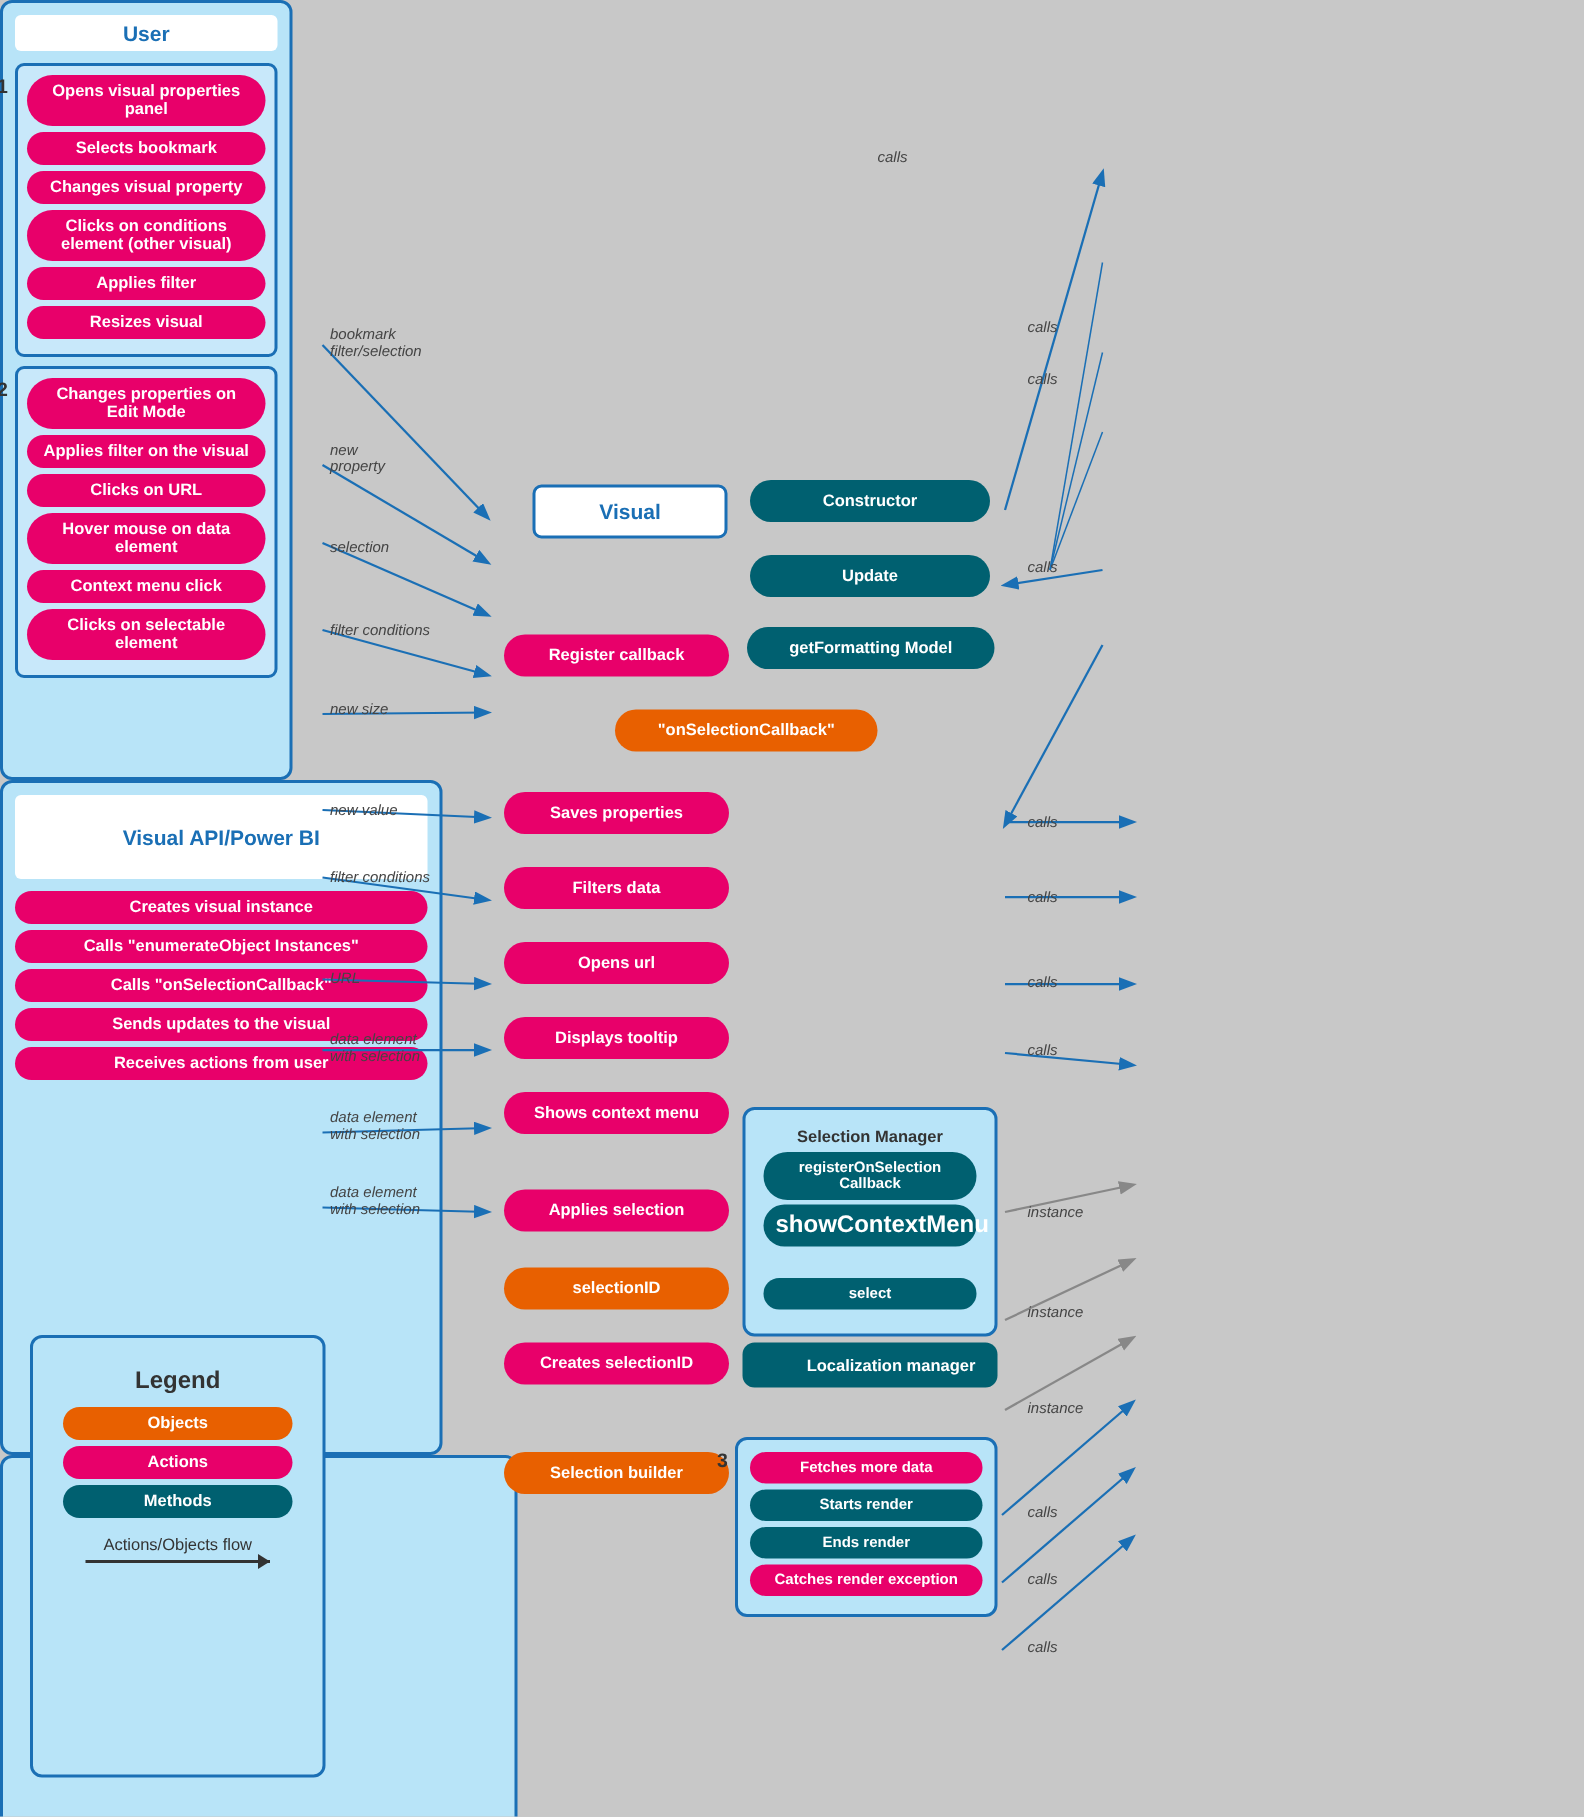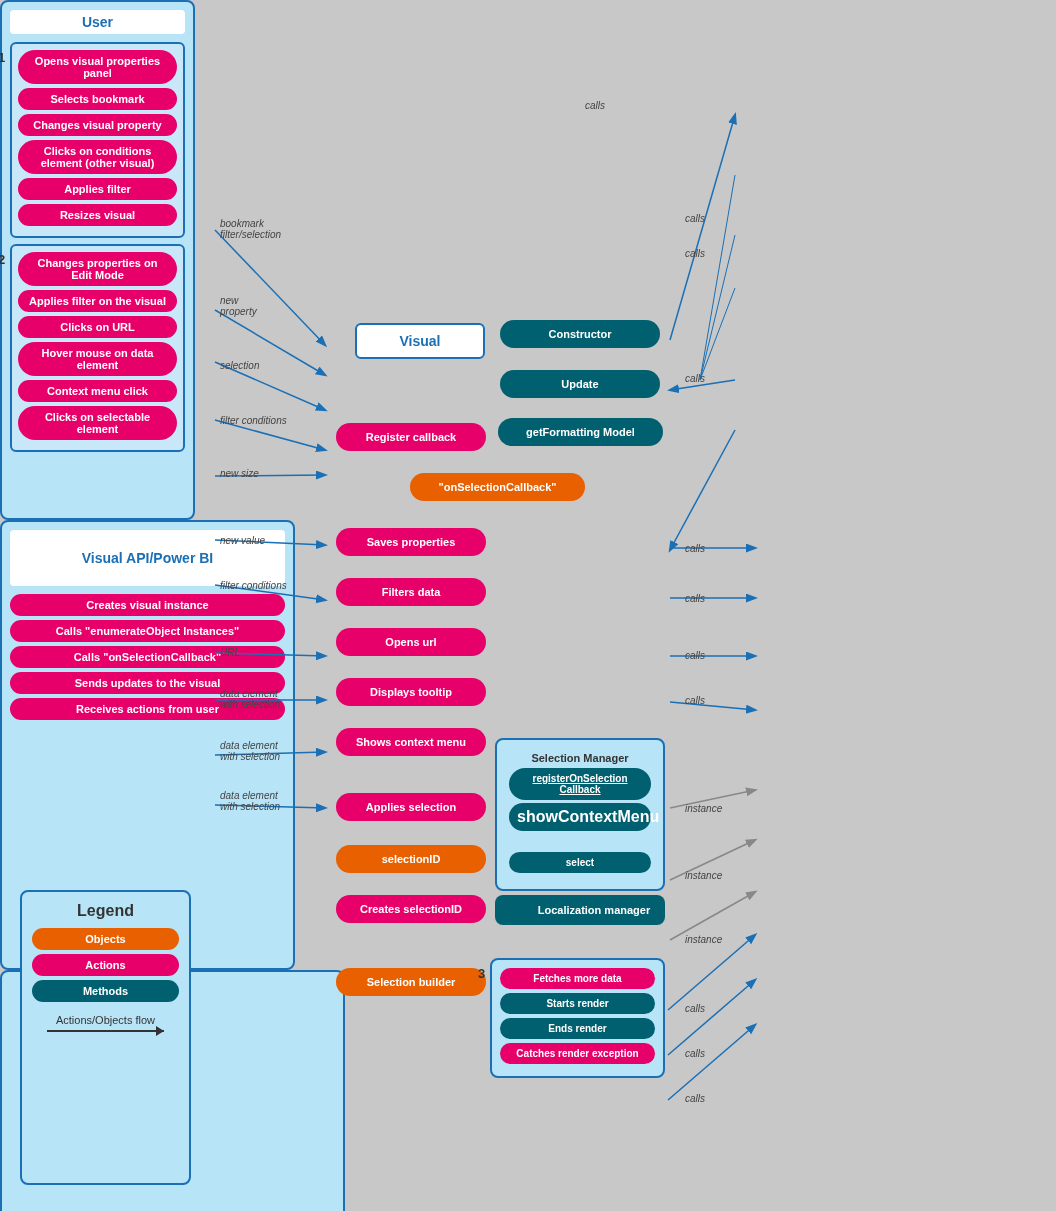--- a/index.html
+++ b/index.html
@@ -98,26 +98,26 @@
       border-radius: 8px;
       padding: 8px;
       padding-top: 50px;
     }
 
     
     .legend-panel {
       position: absolute;
       left: 20px;
       top: 890px;
-      width: 171px;
+      width: 197px;
       height: 295px;
       background: #b8e4f8;
       border: 2px solid #1a6fb5;
       border-radius: 8px;
-      padding: 10px;
+      padding: 20px;
     }
     .legend-title {
       font-weight: bold;
       font-size: 16px;
       text-align: center;
       margin-bottom: 8px;
       color: #333;
     }
 
     
@@ -332,21 +332,21 @@
   <div class="node node-pink" style="left:336px; top:793px; width:150px; padding:8px;">Applies selection</div>
 
   <div class="node node-orange" style="left:336px; top:845px; width:150px; padding:8px;">selectionID</div>
 
   <div class="node node-pink" style="left:336px; top:895px; width:150px; padding:8px;">Creates selectionID</div>
 
   <div class="node node-orange" style="left:336px; top:968px; width:150px; padding:8px;">Selection builder</div>
 
   <div style="position:absolute; left:495px; top:738px; width:170px; background:#b8e4f8; border:2px solid #1a6fb5; border-radius:8px; padding:12px;">
     <div style="font-size:11px; font-weight:bold; color:#333; text-align:center; margin-bottom:4px;">Selection Manager</div>
-    <button class="btn btn-teal" style="font-size:10px; margin-bottom:3px;text-decoration:underline;">registerOnSelection Callback</button>
+    <button class="btn btn-teal" style="font-size:10px; margin-bottom:3px;">registerOnSelection Callback</button>
     <button class="btn btn-teal" style="font-size:16px; margin-bottom:21px;text-align:center;">showContextMenu</button>
     <button class="btn btn-teal" style="font-size:10px;">select</button>
   </div>
 
   <div style="position:absolute; left:495px; top:895px; width:170px; background:#006070; border-radius:8px; padding:8px; text-align:center;">
     <span style="color:white; font-size:11px; font-weight:bold;margin-left:28px;">Localization manager</span>
   </div>
 
   <div style="position:absolute; left:490px; top:958px; width:175px; background:#b8e4f8; border:2px solid #1a6fb5; border-radius:8px; padding:8px;">
     <div style="position:absolute; left:-14px; top:6px; font-weight:bold; font-size:13px; color:#333;">3</div>

